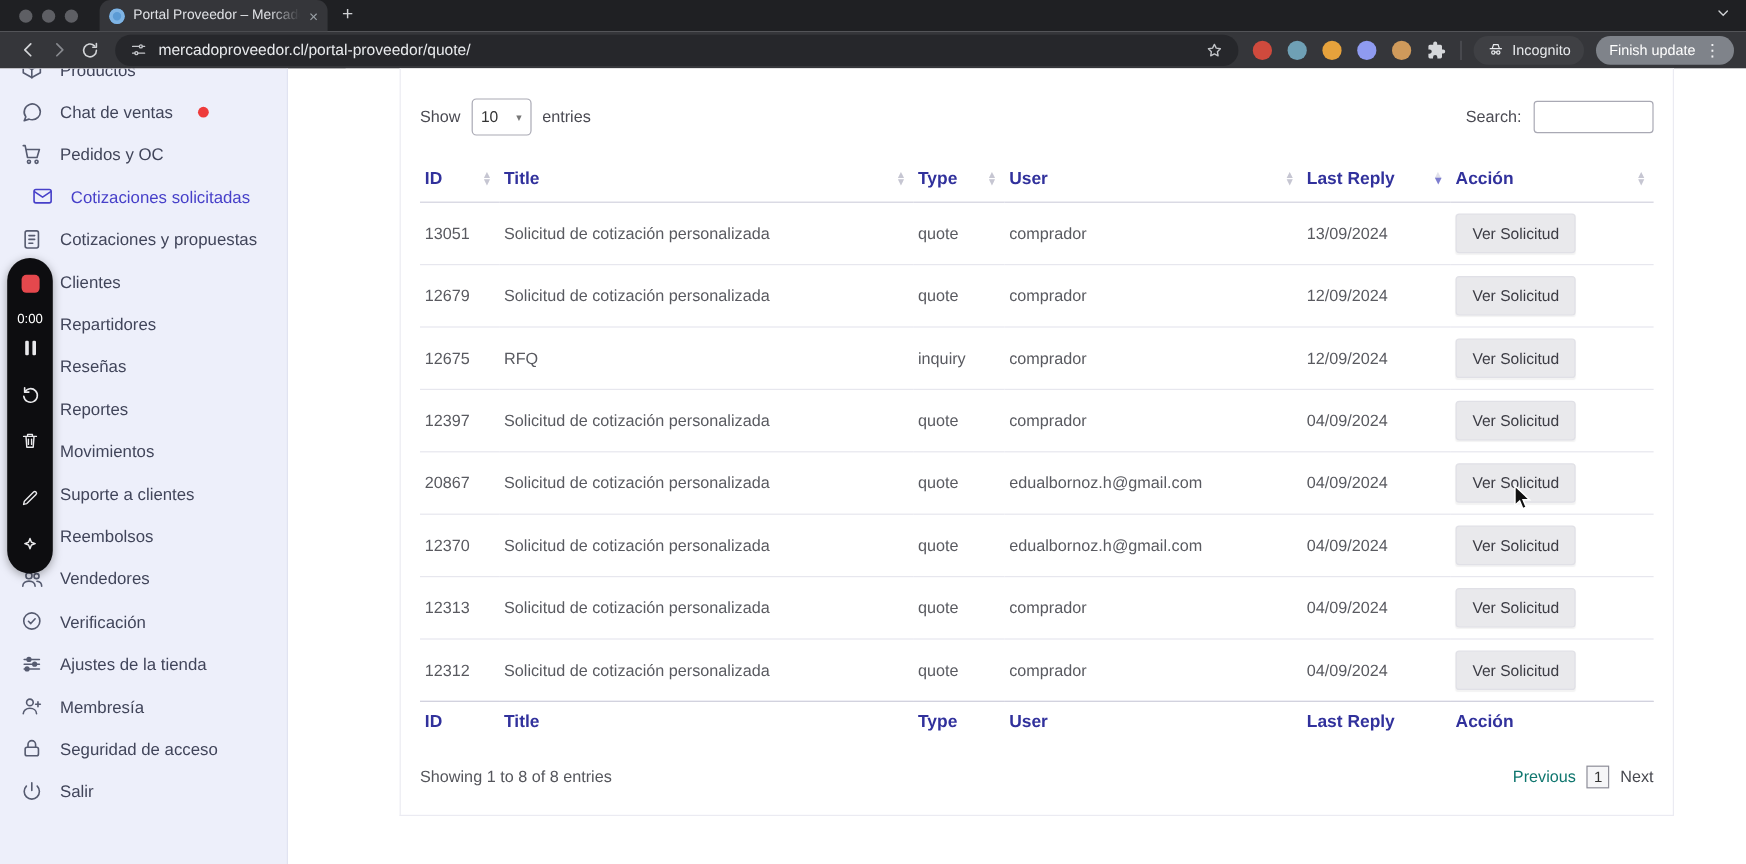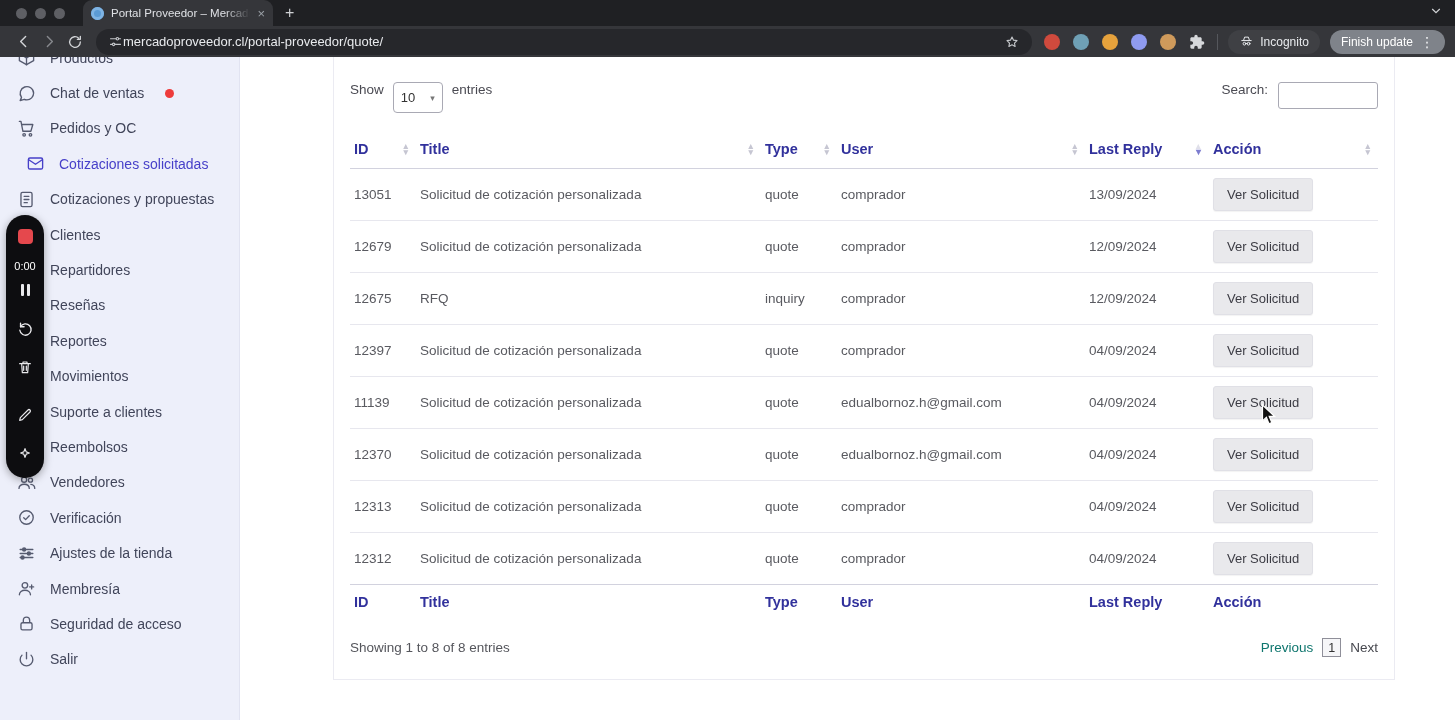--- a/index.html
+++ b/index.html
@@ -15,21 +15,21 @@
   .tab-favicon { width:13px; height:13px; border-radius:50%; background:#5b9bd5; box-shadow:inset 0 0 0 3px #7fb4e4; flex:none; }
   .tab-title { flex:1; font-size:11.5px; color:#dfe1e5; white-space:nowrap; overflow:hidden;
                -webkit-mask-image:linear-gradient(to right, #000 82%, transparent); mask-image:linear-gradient(to right, #000 82%, transparent); }
   .tab-close { color:#9aa0a6; font-size:13px; line-height:1; flex:none; cursor:pointer; }
   .new-tab { color:#cfd1d4; font-size:16px; margin-left:12px; cursor:pointer; line-height:1; }
   .strip-chevron { position:absolute; right:12px; top:4px; color:#cfd1d4; }
 
   .toolbar { position:absolute; top:26px; left:0; right:0; height:31px; background:#35363a; display:flex; align-items:center; padding:0 10px; }
   .nav-btn { width:26px; height:26px; display:flex; align-items:center; justify-content:center; color:#d3d5d8; cursor:pointer; flex:none; }
   .nav-btn.dim { color:#87898e; }
-  .omnibox { flex:1; height:26px; margin:0 12px 0 8px; background:#26272b; border-radius:13px; display:flex; align-items:center; padding:0 12px; min-width:0; }
+  .omnibox { flex:1; height:26px; margin:0 12px 0 8px; background:#26272b; border-radius:13px; display:flex; align-items:center; padding:0 12px; gap:9px; min-width:0; }
   .omnibox .url { font-size:13px; color:#e8eaed; white-space:nowrap; overflow:hidden; flex:1; }
   .omni-icon { color:#c3c5c9; display:flex; align-items:center; flex:none; cursor:pointer; }
   .ext-row { display:flex; align-items:center; gap:13px; flex:none; margin-right:10px; }
   .ext-dot { width:16px; height:16px; border-radius:50%; display:block; cursor:pointer; }
   .tool-sep { width:1px; height:16px; background:#55575c; margin:0 10px 0 2px; flex:none; }
   .incog-chip { height:24px; border-radius:12px; background:#3f4044; display:flex; align-items:center; gap:6px; padding:0 11px; color:#e8eaed; font-size:12px; flex:none; margin-right:10px;justify-content:flex-end; }
   .update-chip { height:24px; border-radius:12px; background:#7f838a; display:flex; align-items:center; gap:7px; padding:0 11px; color:#fff; font-size:12px; flex:none; cursor:pointer; }
   .update-chip .kebab { font-size:14px; line-height:1; color:#f2f3f5; }
 
   
@@ -39,21 +39,21 @@
   .sidebar ul { list-style:none; margin-top:-17px; }
   .side-item { height:35.4px; display:flex; align-items:center; padding-left:17px; gap:14px; font-size:14px; color:#41455a; cursor:pointer; white-space:nowrap; }
   .side-item .sicon { width:19px; height:19px; color:#565b70; display:flex; align-items:center; flex:none; }
   .side-item.active { color:#4740c9;padding-left:26px; }
   .side-item.active .sicon { color:#4740c9; }
   .dot-badge { width:9px; height:9px; border-radius:50%; background:#ee3b3b; margin-left:7px; flex:none; }
 
   .main { position:absolute; left:288px; top:0; right:0; bottom:0; background:#fff; }
   .card { position:absolute; left:45px; right:60px; top:-20px; bottom:40px; background:#fff; border:1px solid #ebebf2; border-top:none; padding:0 16px; }
 
-  .controls { display:flex; margin-top:45px; font-size:13.5px; color:#4a4a52; }
+  .controls { display:flex; align-items:center; margin-top:45px; font-size:13.5px; color:#4a4a52; }
   .select-box { width:50px; height:31px; border:1px solid #a9a9b4; border-radius:4px; margin:0 9px; display:flex; align-items:center; justify-content:space-between; padding:0 7px; font-size:13px; color:#333; cursor:pointer; background:#fff; }
   .select-box .chev { color:#777; font-size:9px; }
   .controls .spacer { flex:1; }
   .search-input { width:100px; height:27px; border:1px solid #a9a9b4; border-radius:3px; margin-left:10px; padding:0 6px; font-size:13px; color:#333; background:#fff; font-family:"Liberation Sans",sans-serif; }
 
   table { width:100%; border-collapse:collapse; margin-top:17px; table-layout:fixed; }
   thead th { text-align:left; font-size:14.5px; font-weight:700; color:#31319c; height:38px; padding:0 4px; border-bottom:1px solid #d2d2de; position:relative; vertical-align:middle; cursor:pointer; }
   .sort { position:absolute; right:8px; top:50%; transform:translateY(-50%); display:flex; flex-direction:column; line-height:6.5px; font-size:9px; color:#c6c6d2; }
   .sort i { font-style:normal; }
   th.sorted .sort .up { color:#e0e0ea; }
@@ -429,21 +429,21 @@
             </tr>
             <tr>
               <td>12397</td>
               <td>Solicitud de cotización personalizada</td>
               <td>quote</td>
               <td>comprador</td>
               <td>04/09/2024</td>
               <td><button class="ver-btn">Ver Solicitud</button></td>
             </tr>
             <tr>
-              <td>11139</td>
+              <td>20867</td>
               <td>Solicitud de cotización personalizada</td>
               <td>quote</td>
               <td>edualbornoz.h@gmail.com</td>
               <td>04/09/2024</td>
               <td><button class="ver-btn">Ver Solicitud</button></td>
             </tr>
             <tr>
               <td>12370</td>
               <td>Solicitud de cotización personalizada</td>
               <td>quote</td>

